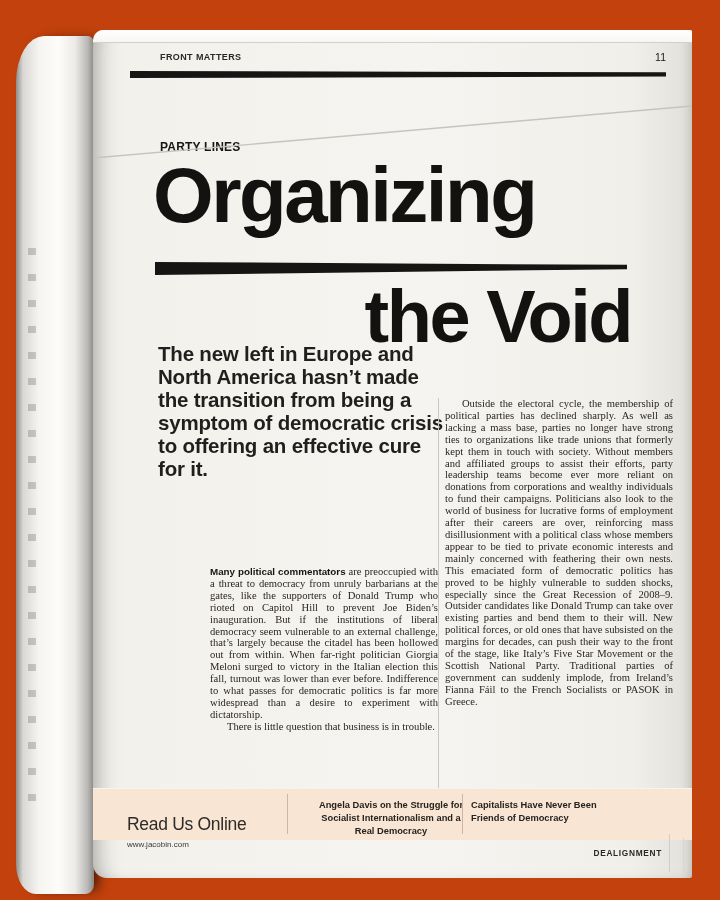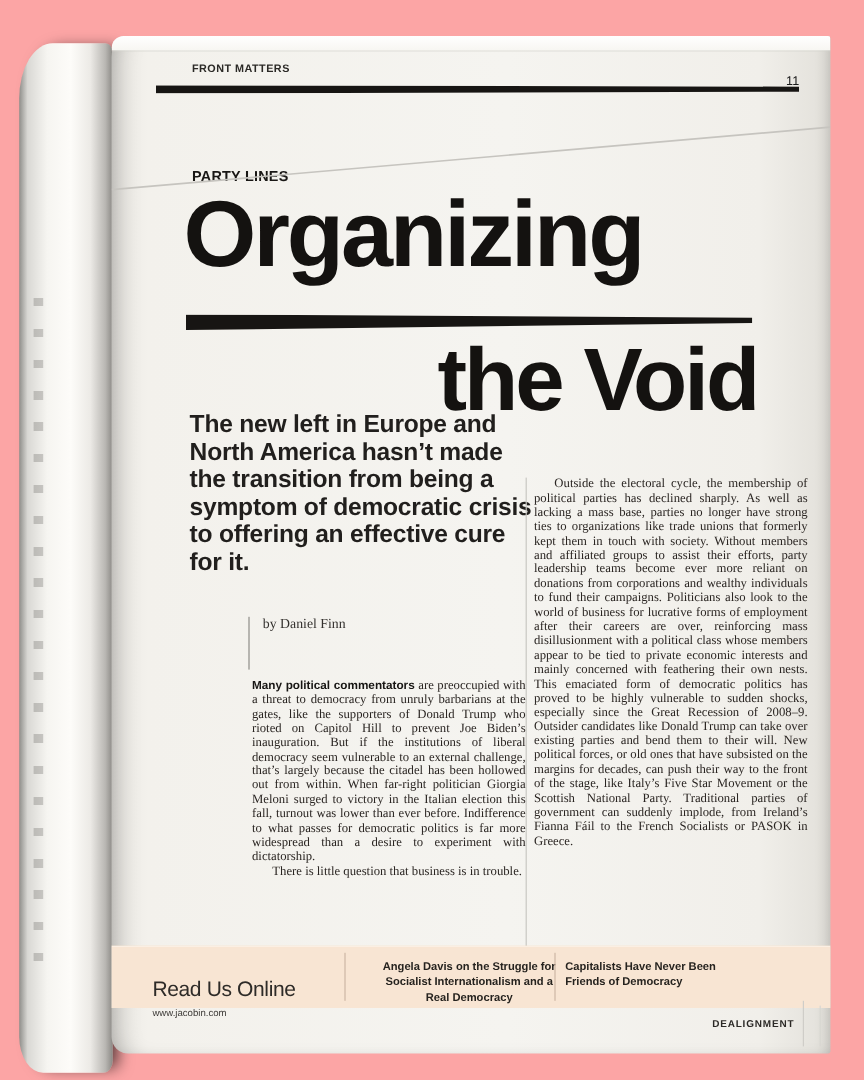--- a/index.html
+++ b/index.html
@@ -1,16 +1,16 @@
 <!DOCTYPE html>
 <html><head>
 <meta charset="utf-8">
 <style>
   html,body{margin:0;padding:0;background:#050505;}
-  .stage{position:relative;width:720px;height:900px;background:#fca5a5;overflow:hidden;
+  .stage{position:relative;width:720px;height:900px;background:#c2410c;overflow:hidden;
          font-family:"Liberation Sans",sans-serif;}
 
   
   .spine{position:absolute;left:16px;top:36px;width:78px;height:858px;
     background:linear-gradient(90deg,#8f8e8a 0%,#d9d8d4 9%,#f6f5f1 30%,#fdfcf9 55%,#eceae6 76%,#b9b7b3 92%,#8a8884 100%);
     border-radius:28px 6px 8px 20px/46px 8px 10px 30px;
     box-shadow:8px 0 12px -4px rgba(0,0,0,.65);}
   .spine-ghost{position:absolute;left:12px;top:212px;width:8px;height:560px;opacity:.45;
     background:repeating-linear-gradient(to bottom,rgba(70,68,64,.55) 0 7px,transparent 7px 26px);
     filter:blur(.4px);}
@@ -23,21 +23,21 @@
     color:#1e1c1a;}
   .top-edge{position:absolute;top:0;left:0;right:0;height:12px;
     background:linear-gradient(#ffffff,#f7f6f2);border-bottom:1px solid #d2d0cb;
     border-radius:10px 2px 0 0;}
   .fore-edge-line{position:absolute;right:22px;bottom:6px;width:1px;height:38px;background:#cfcdc8;}
   .fore-edge-line2{position:absolute;right:8px;bottom:6px;width:1px;height:34px;background:#d8d6d1;}
 
   
   .mast-section{position:absolute;left:67px;top:22px;font-size:9px;font-weight:bold;
     letter-spacing:.4px;color:#2b2926;}
-  .mast-page-num{position:absolute;right:26px;top:21px;font-size:10.5px;font-weight:normal;color:#1a1a1a;margin-top:11px;}
+  .mast-page-num{position:absolute;right:26px;top:21px;font-size:10.5px;font-weight:normal;color:#1a1a1a;}
   .mast-rule{position:absolute;left:37px;right:26px;top:41px;height:7px;background:#171513;
     clip-path:polygon(0 0,100% 18%,100% 78%,0 100%);}
 
   .kicker{position:absolute;left:67px;top:70px;font-size:12px;font-weight:bold;
     letter-spacing:.2px;color:#191715;margin-top:40px;}
   .diag-svg{position:absolute;left:0;top:62px;width:599px;height:80px;}
 
   
   .title1{position:absolute;left:60px;top:126px;font-size:78px;line-height:1;font-weight:bold;
     letter-spacing:-2.5px;color:#141210;}
@@ -98,21 +98,20 @@
     <svg class="diag-svg" viewBox="0 0 599 80" preserveAspectRatio="none">
       <line x1="0" y1="66" x2="599" y2="14" stroke="#c6c4bf" stroke-width="1.4"></line>
     </svg>
 
     <div class="title1">Organizing</div>
     <div class="title-wedge"></div>
     <div class="title2">the Void</div>
 
     <div class="deck">The new left in Europe and North America hasn’t made the transition from being a symptom of democratic crisis to offering an effective cure for it.</div>
 
-    <div class="byline">by Daniel Finn</div>
 
     <div class="col-divider"></div>
 
     <div class="colL">
       <p class="body-text"><span class="lead-in">Many political commentators</span><span> are preoccupied with a threat to democracy from unruly barbarians at the gates, like the supporters of Donald Trump who rioted on Capitol Hill to prevent Joe Biden’s inauguration. But if the institutions of liberal democracy seem vulnerable to an external challenge, that’s largely because the citadel has been hollowed out from within. When far-right politician Giorgia Meloni surged to victory in the Italian election this fall, turnout was lower than ever before. Indifference to what passes for democratic politics is far more widespread than a desire to experiment with dictatorship.</span></p>
       <p class="body-text">There is little question that business is in trouble.</p>
     </div>
 
     <div class="colR">
       <p class="body-text" style="text-indent:1.6em;">Outside the electoral cycle, the membership of political parties has declined sharply. As well as lacking a mass base, parties no longer have strong ties to organizations like trade unions that formerly kept them in touch with society. Without members and affiliated groups to assist their efforts, party leadership teams become ever more reliant on donations from corporations and wealthy individuals to fund their campaigns. Politicians also look to the world of business for lucrative forms of employment after their careers are over, reinforcing mass disillusionment with a political class whose members appear to be tied to private economic interests and mainly concerned with feathering their own nests. This emaciated form of democratic politics has proved to be highly vulnerable to sudden shocks, especially since the Great Recession of 2008–9. Outsider candidates like Donald Trump can take over existing parties and bend them to their will. New political forces, or old ones that have subsisted on the margins for decades, can push their way to the front of the stage, like Italy’s Five Star Movement or the Scottish National Party. Traditional parties of government can suddenly implode, from Ireland’s Fianna Fáil to the French Socialists or PASOK in Greece.</p>

